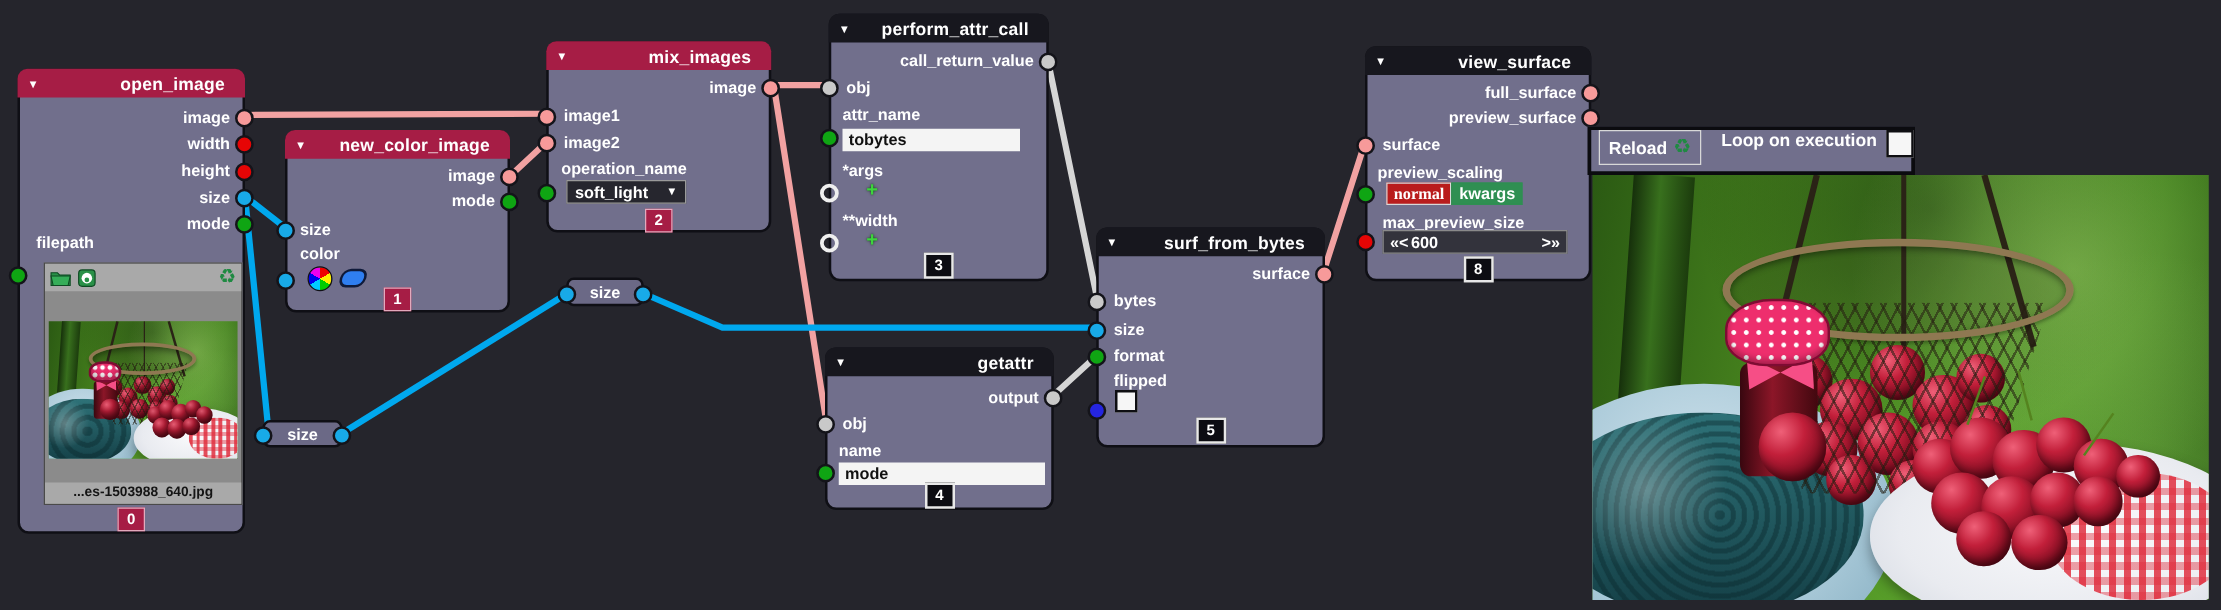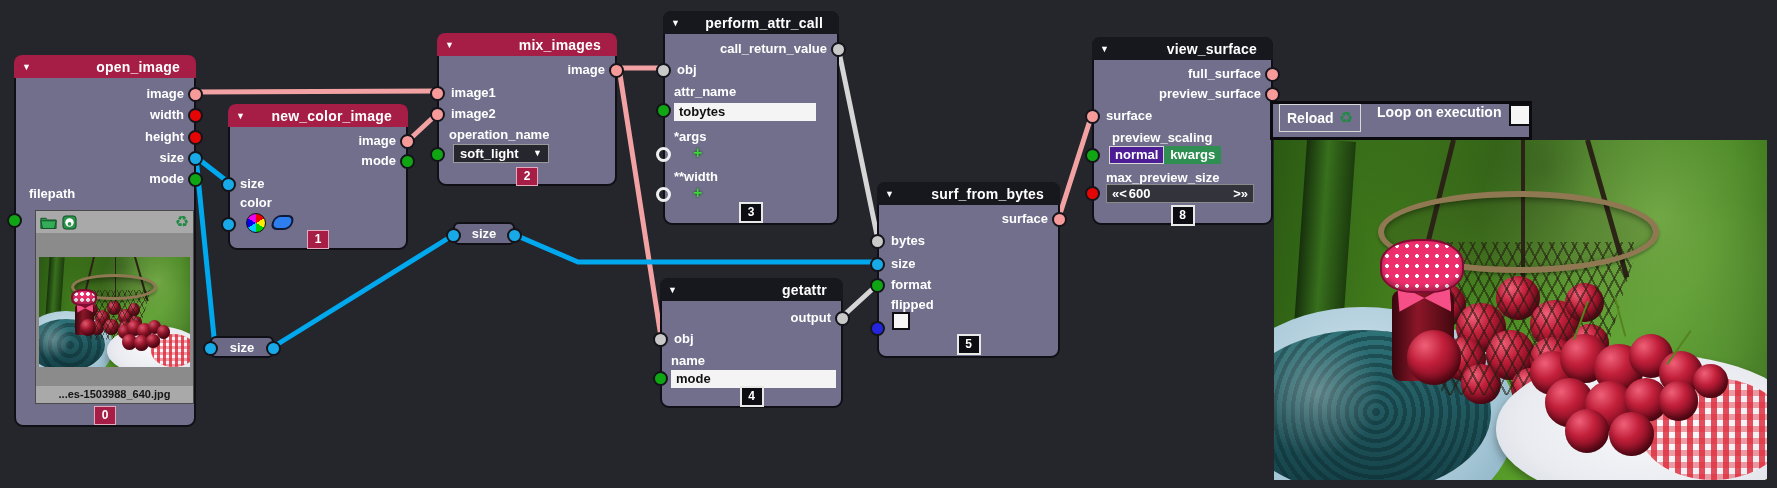--- a/index.html
+++ b/index.html
@@ -30,21 +30,21 @@
   .bm{background:#a61d45;border:1px solid #e3a9bc;}
   .bk{background:#0c0c12;border:2px solid #e8e8e8;}
   .field{position:absolute;background:#f4f4f4;color:#111;font-weight:bold;font-size:13px;
     line-height:18px;height:18px;padding:0 5px;box-sizing:border-box;}
   .dropdown{position:absolute;background:#26262e;border:1px solid #9a9a9a;color:#fff;font-weight:bold;
     font-size:13px;height:19px;line-height:17px;display:flex;justify-content:space-between;
     align-items:center;padding:0 6px;box-sizing:border-box;}
   .dd-arrow{font-size:9px;margin-left:6px;}
   .toggle{position:absolute;display:flex;height:18px;}
   .tg{font-size:13px;font-weight:bold;color:#fff;line-height:16px;padding:0 5px;box-sizing:border-box;}
-  .tg-off{background:#4c1d95;border:1px solid #d8d8d8;}
+  .tg-off{background:#b91c1c;border:1px solid #d8d8d8;font-family:Liberation Serif, serif;}
   .tg-on{background:#2f8f52;border:1px solid #2f8f52;}
   .spinner{position:absolute;background:#33333c;border:1px solid #8a8a8a;height:19px;display:flex;
     align-items:center;color:#fff;font-weight:bold;font-size:13px;padding:0 5px;box-sizing:border-box;}
   .sp-val{margin-left:2px;flex:1;text-align:left;}
   .chk{position:absolute;width:18px;height:18px;background:#f6f6f6;border:2px solid #0e0e12;
     box-sizing:border-box;}
   .plus{position:absolute;color:#3dd43d;font-weight:bold;font-size:16px;line-height:18px;
     text-shadow:0 0 2px #063306;}
   .capsule{position:absolute;background:#6b6986;border:2px solid #0f0f15;border-radius:6px;
     box-sizing:border-box;z-index:2;color:#fff;font-weight:bold;font-size:13px;text-align:center;}
@@ -300,21 +300,21 @@
     <div class="hdr hdr-k">
       <span class="tri">▼</span>
       <span class="ttl">view_surface</span>
     </div>
     <span class="lbl r" style="top:27px">full_surface</span>
     <span class="sock s-pink" style="right:-9px;top:28px"></span>
     <span class="lbl r" style="top:47px">preview_surface</span>
     <span class="sock s-pink" style="right:-9px;top:48px"></span>
     <span class="lbl" style="left:12px;top:69px">surface</span>
     <span class="sock s-pink" style="left:-9px;top:70px"></span>
-    <span class="lbl" style="left:18px;top:91px">preview_scaling</span>
+    <span class="lbl" style="left:8px;top:91px">preview_scaling</span>
     <div class="toggle" style="left:15px;top:107px">
       <span class="tg tg-off">normal</span>
       <span class="tg tg-on">kwargs</span>
     </div>
     <span class="sock s-green" style="left:-9px;top:109px"></span>
     <span class="lbl" style="left:12px;top:131px">max_preview_size</span>
     <div class="spinner" style="left:12px;top:145px;width:148px">
       <span>«&lt;</span>
       <span class="sp-val">600</span>
       <span>&gt;»</span>

